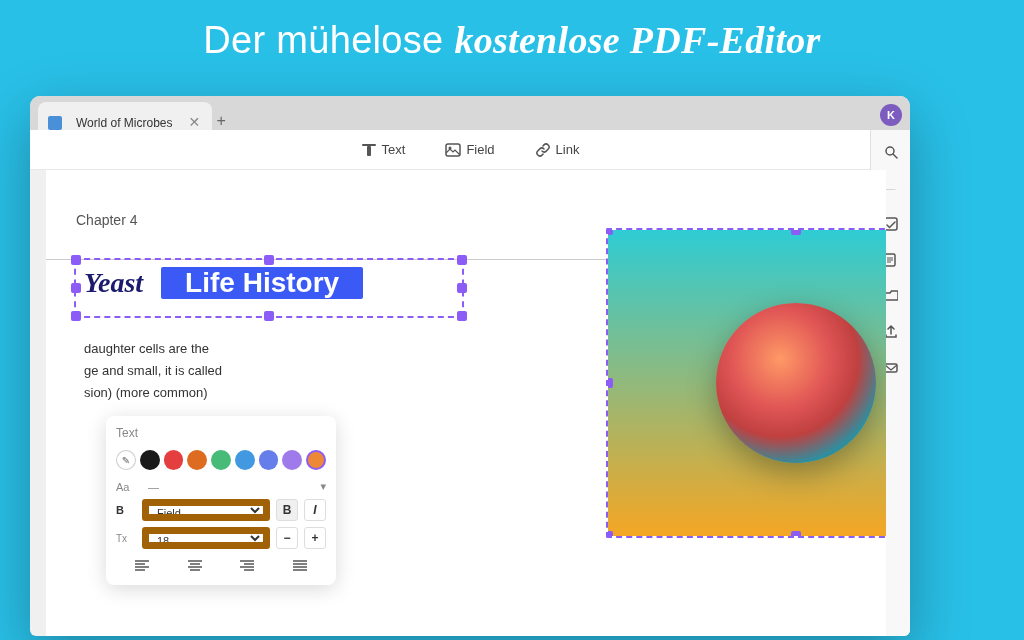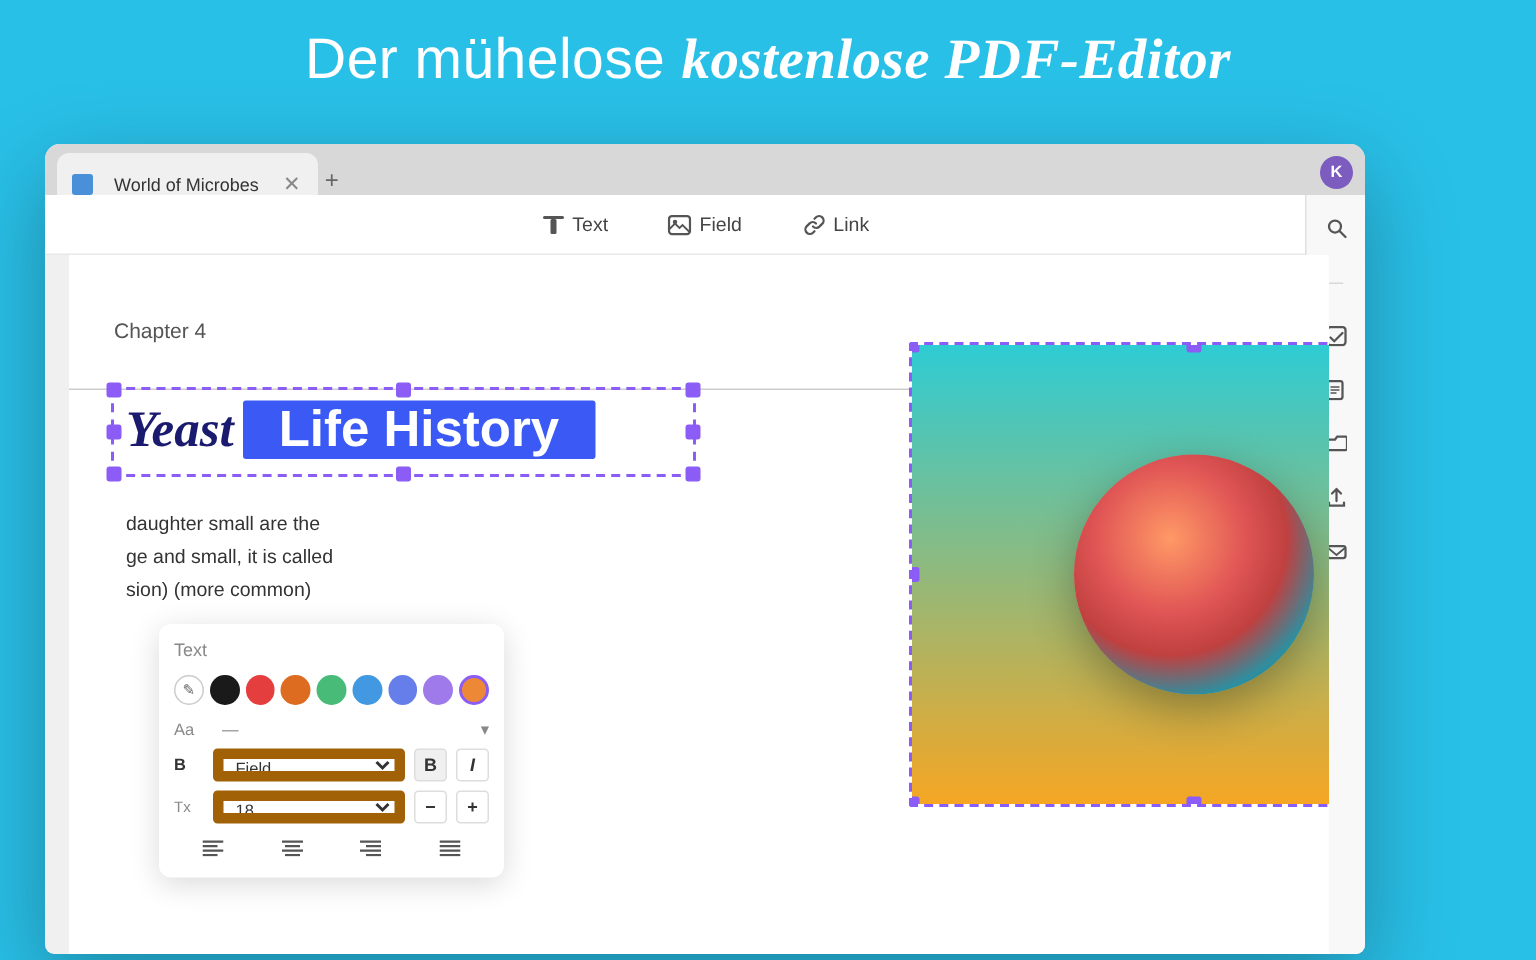--- a/index.html
+++ b/index.html
@@ -209,26 +209,26 @@
     .sh-br { bottom: -5px; right: -5px; }
     .sh-tm { top: -5px; left: 50%; transform: translateX(-50%); }
     .sh-bm { bottom: -5px; left: 50%; transform: translateX(-50%); }
     .sh-lm { left: -5px; top: 50%; transform: translateY(-50%); }
     .sh-rm { right: -5px; top: 50%; transform: translateY(-50%); }
 
     .text-content {
       position: absolute;
       left: 38px;
       top: 97px;
-      font-size: 34px;
+      font-size: 28px;
       font-weight: bold;
       color: #1a1a6e;
       display: flex;
       align-items: center;
-      gap: 6px;
+      gap: 18px;
     }
     .text-yeast {
       font-style: italic;
       font-family: Georgia, serif;
       font-weight: 700;
       color: #1a1a6e;
     }
     .text-life-history {
       background: #3b5af5;
       color: white;
@@ -495,21 +495,21 @@
       <div class="selection-handle sh-lm"></div>
       <div class="selection-handle sh-rm"></div>
     </div>
 
     <div class="text-content">
       <span class="text-yeast">Yeast</span>
       <span class="text-life-history">Life History</span>
     </div>
 
     <div class="body-text">
-      <div>daughter small are the</div>
+      <div>daughter cells are the</div>
       <div>ge and small, it is called</div>
       <div>sion) (more common)</div>
     </div>
 
     <div class="image-selection">
       <div class="img-handle ih-tl"></div>
 
       <div class="img-handle ih-bl"></div>
 
       <div class="img-handle ih-tm"></div>

